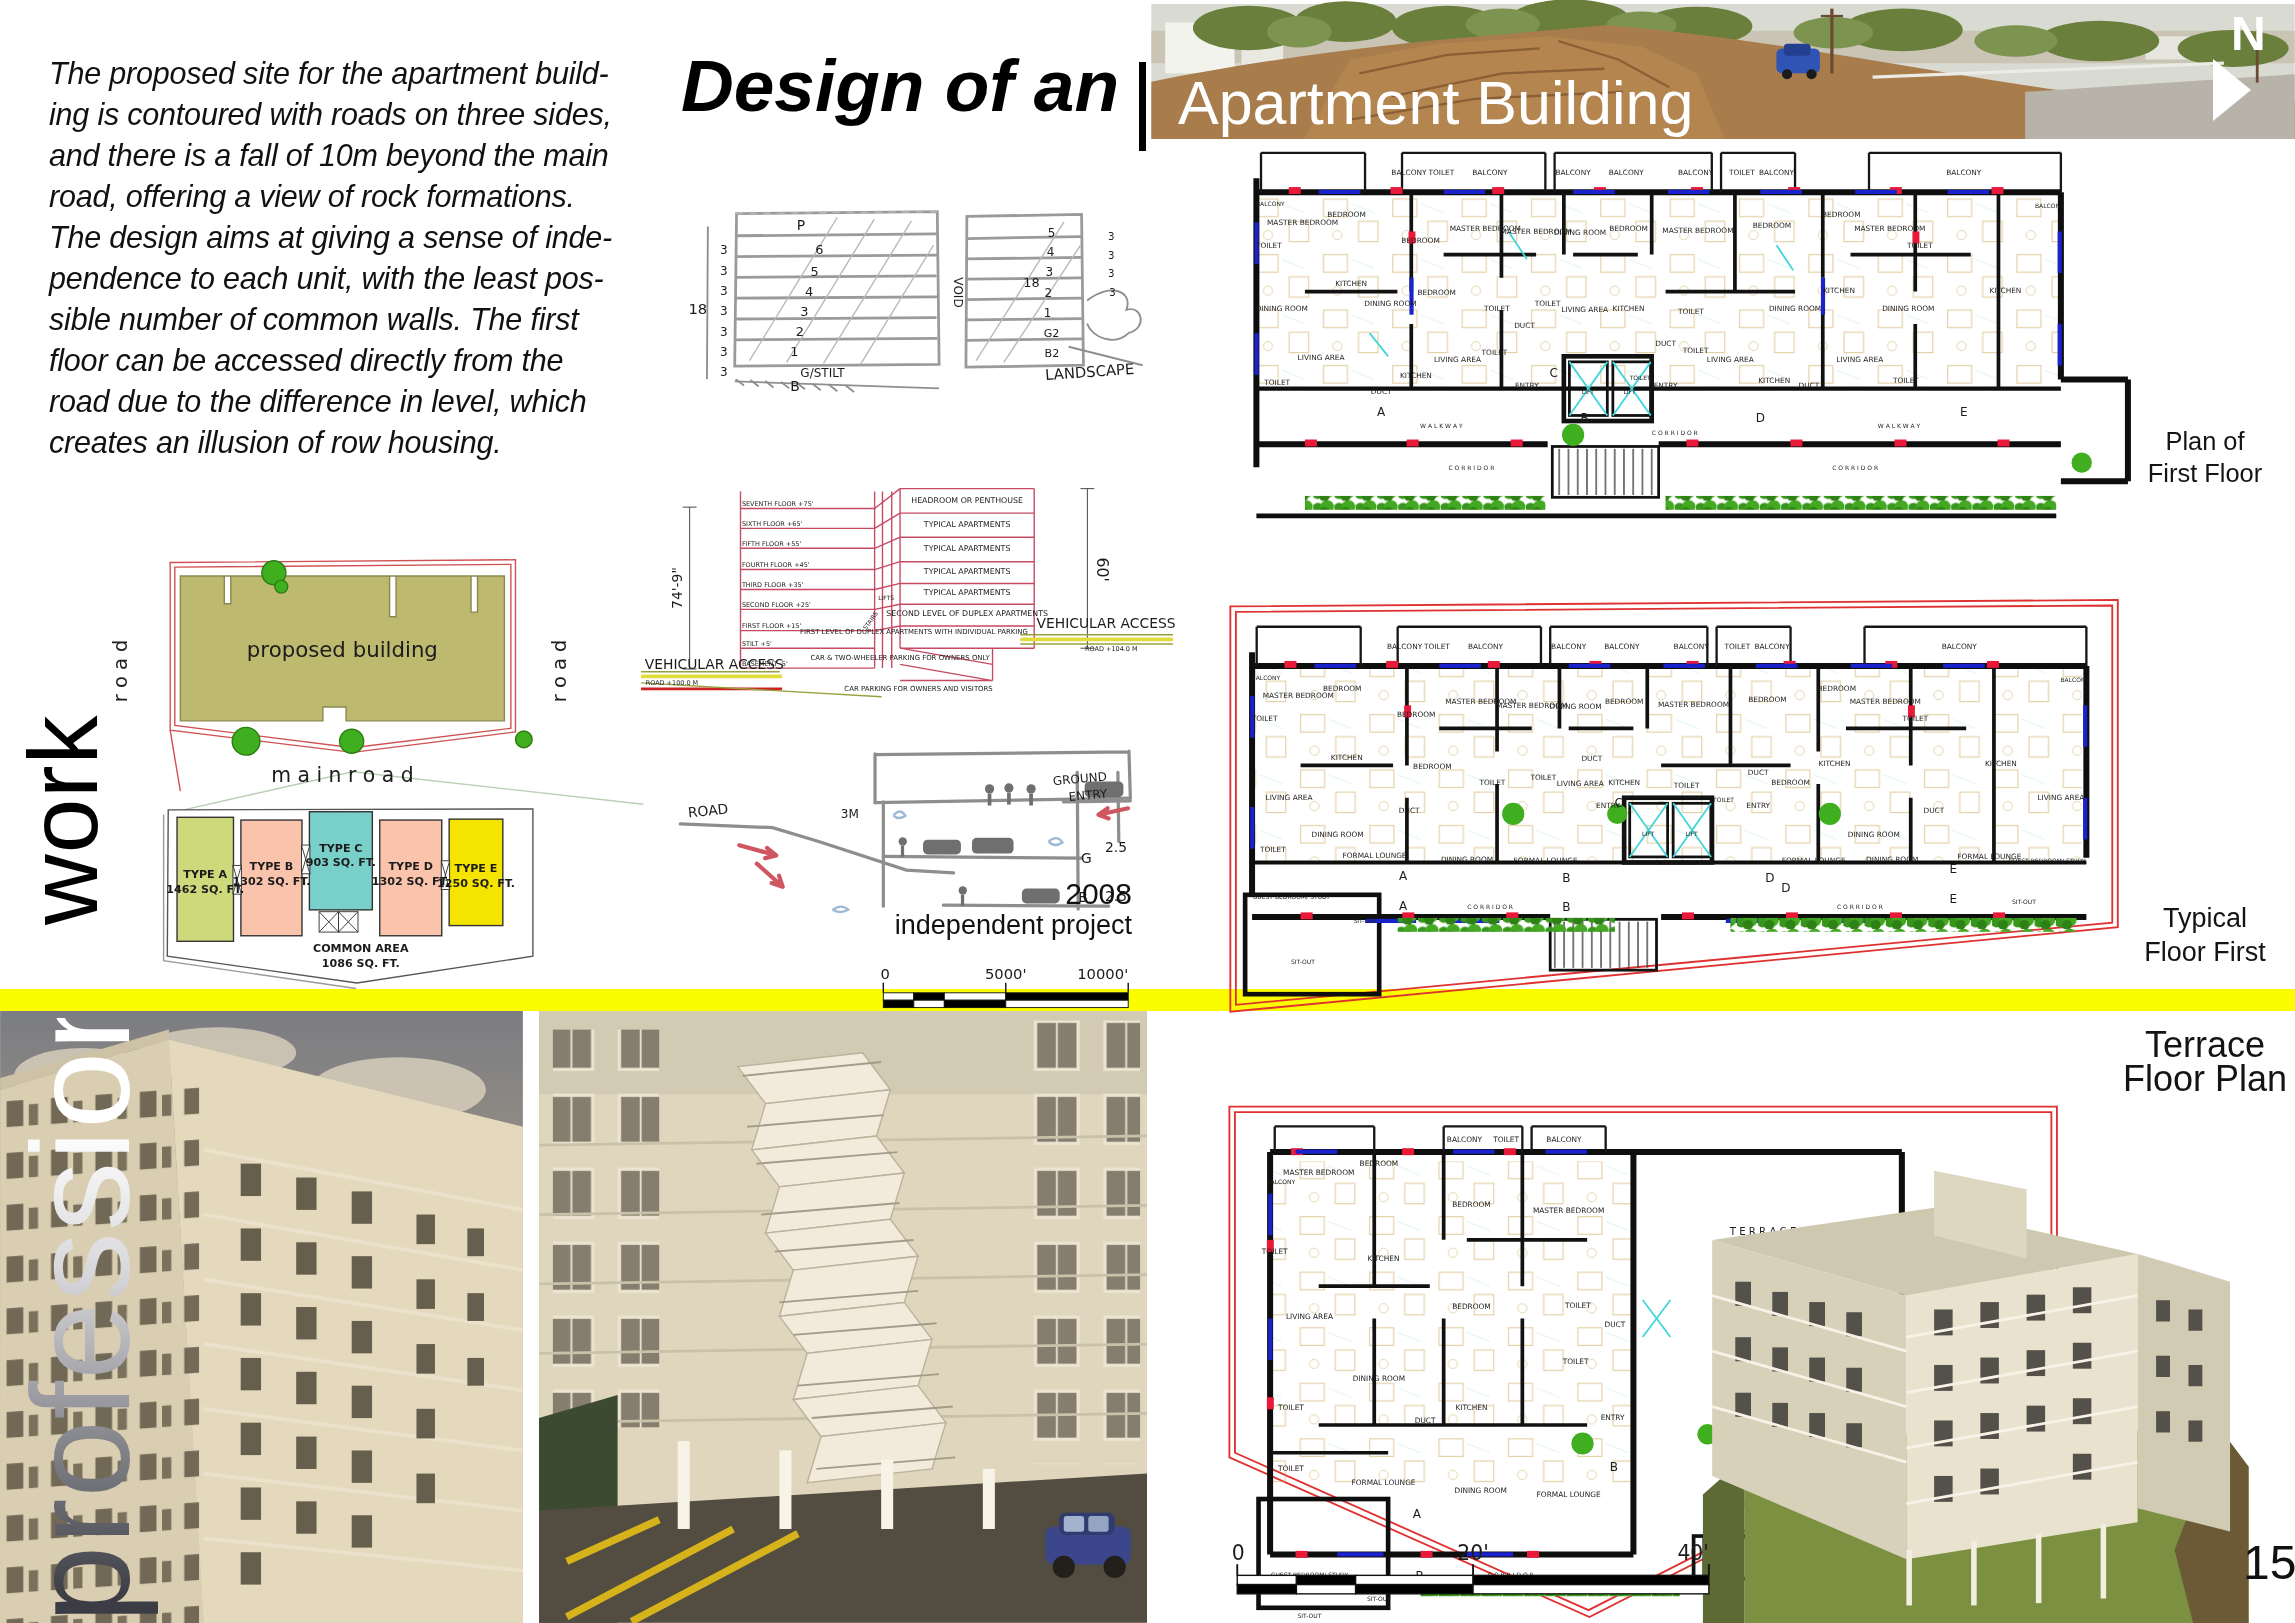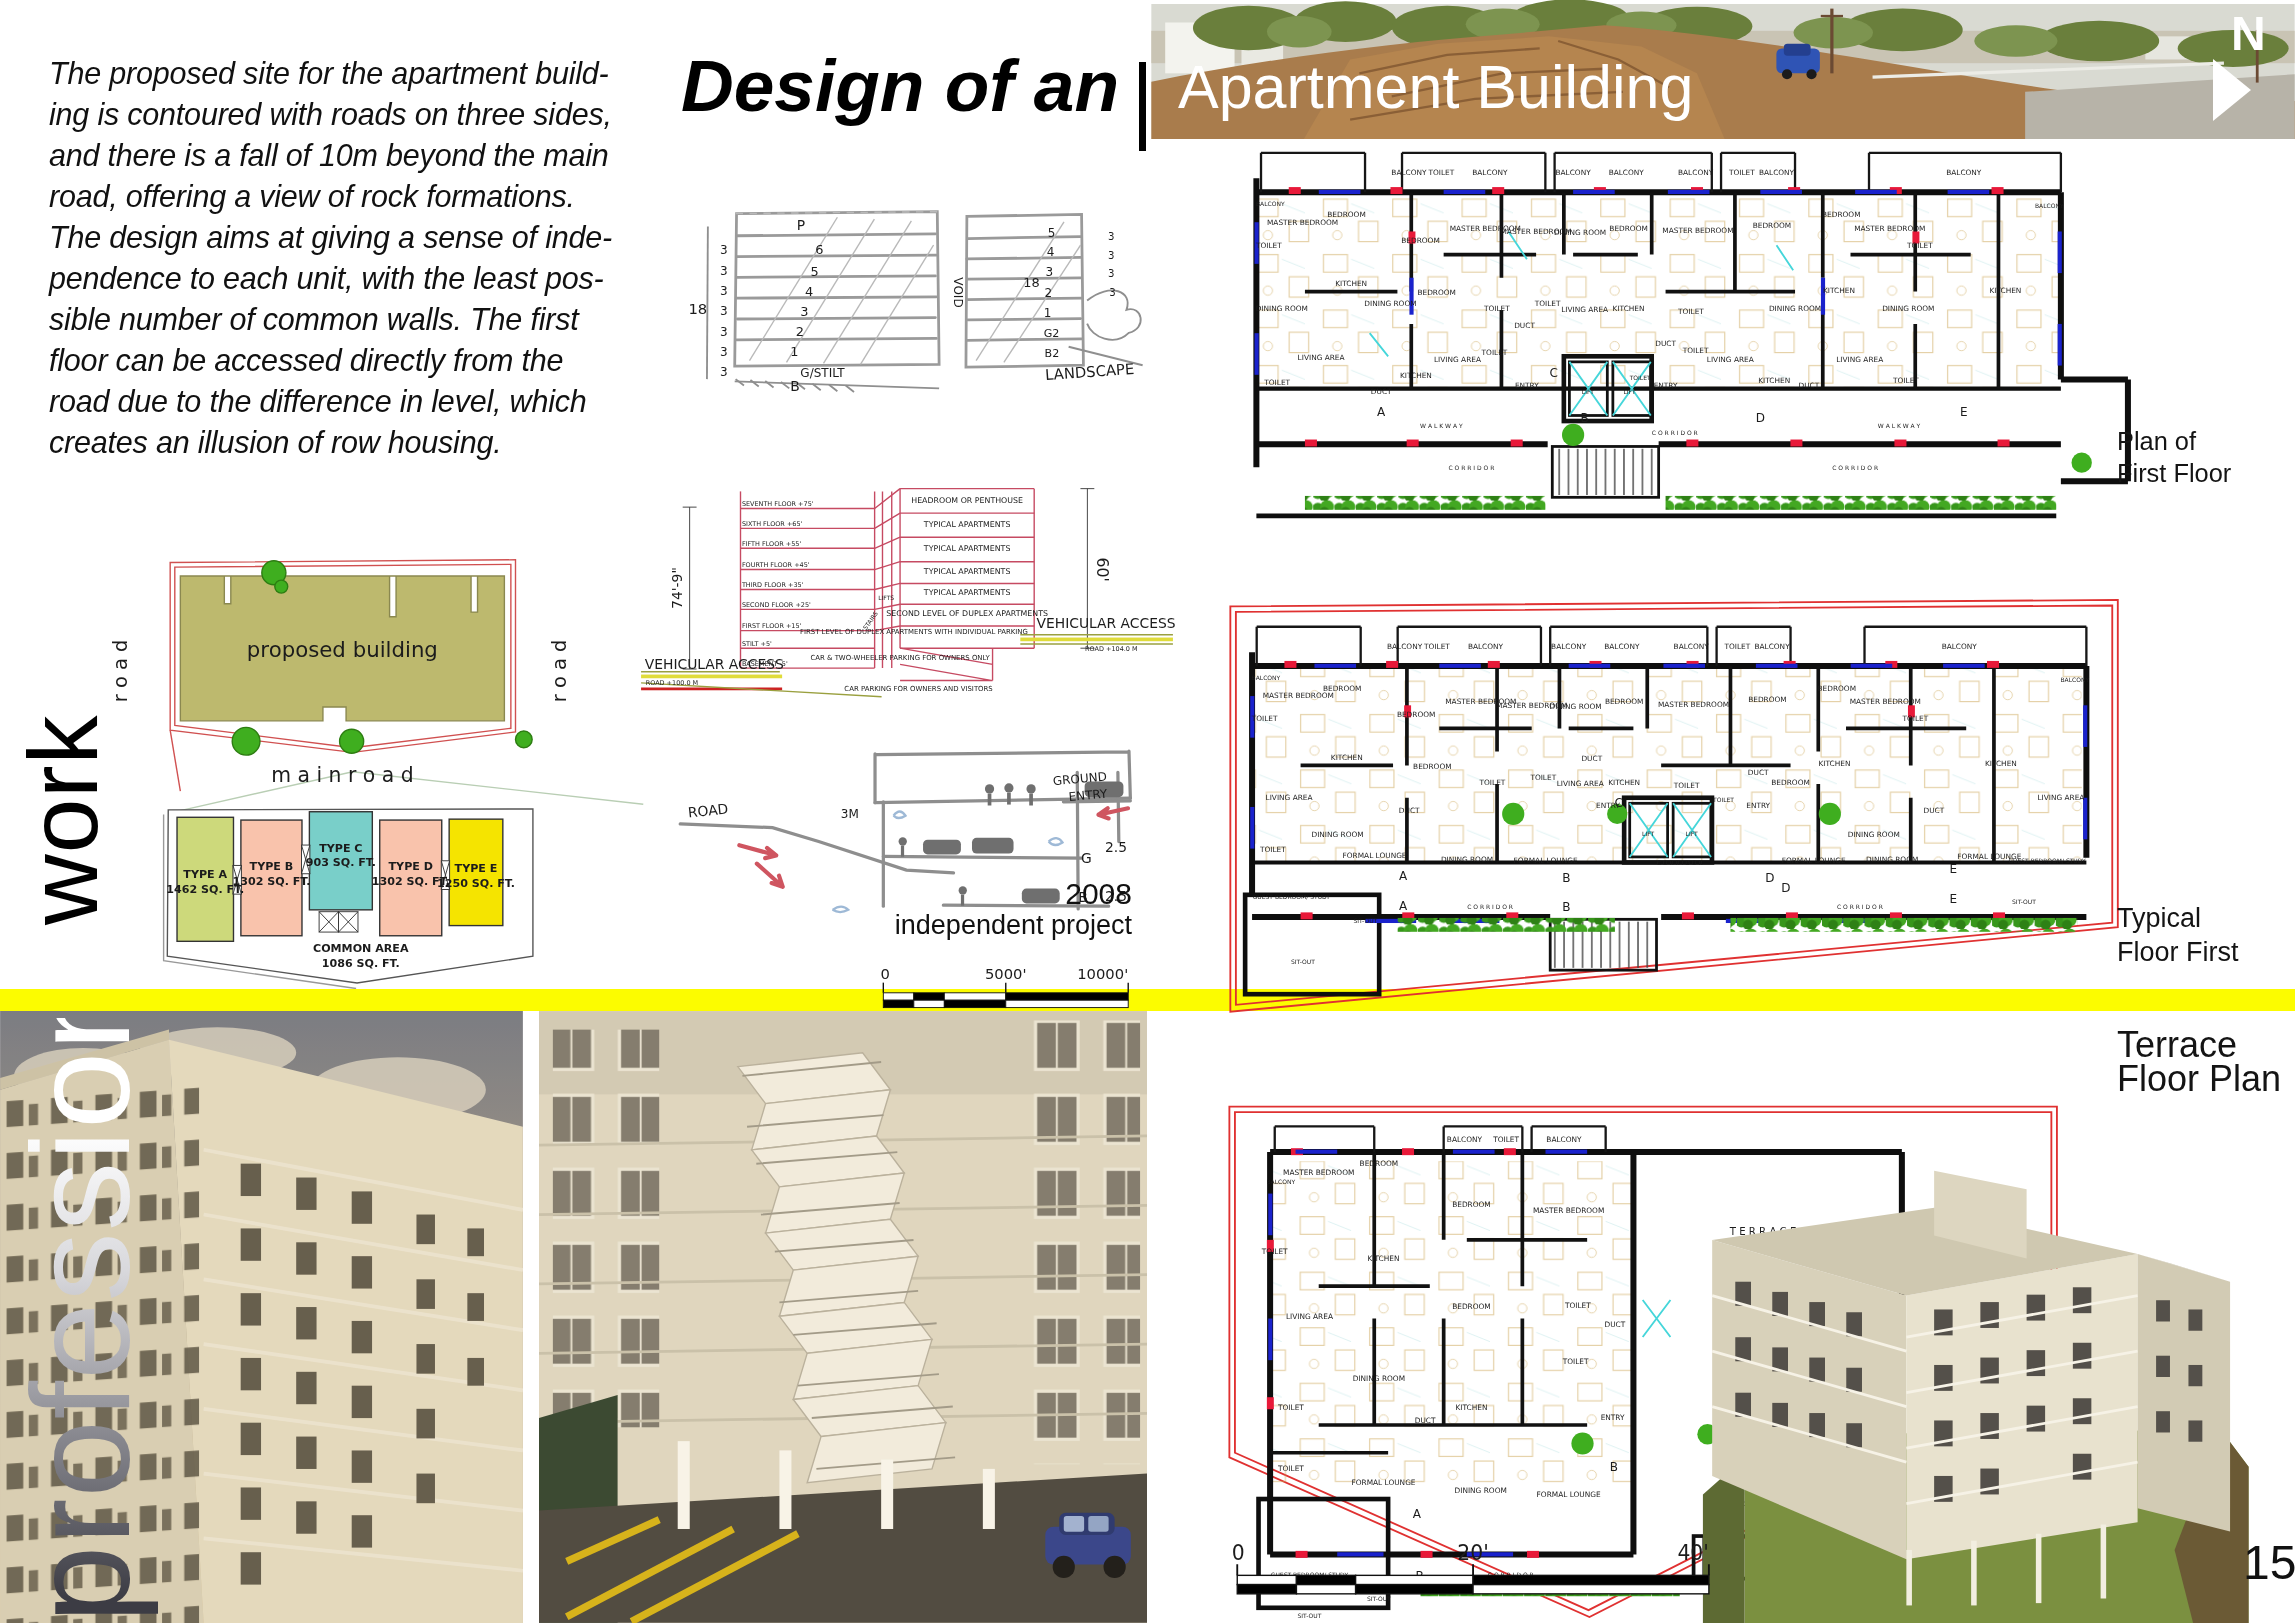--- a/index.html
+++ b/index.html
@@ -6,35 +6,35 @@
   #canvas{position:relative;width:2295px;height:1623px;background:#ffffff;overflow:hidden;
           font-family:"Liberation Sans",sans-serif;padding-left:26px;}
   .abs{position:absolute;}
   .pre{white-space:pre-line;}
   
   #intro{left:49px;top:53px;width:639px;font-size:30.5px;line-height:41px;
          font-style:italic;color:#111;letter-spacing:-0.2px;}
   
   #title-prefix{left:681px;top:44px;font-size:73px;font-style:italic;font-weight:700;color:#000;}
   #title-sep{left:1139px;top:62px;width:6.5px;height:89px;background:#000;}
-  #title-main{left:1178px;top:52px;font-size:61px;font-weight:400;color:#ffffff;z-index:3;}
+  #title-main{left:1178px;top:68px;font-size:61px;font-weight:400;color:#ffffff;z-index:3;}
   #compass-n{left:2231px;top:5.6px;font-size:48px;font-weight:700;color:#fff;z-index:4;}
   #compass-arrow{left:2213px;top:59px;width:0;height:0;z-index:4;
     border-top:31px solid transparent;border-bottom:31px solid transparent;border-left:38px solid #fff;}
   
   #work{left:6.5px;top:684px;height:241px;font-size:98px;font-weight:400;color:#000;
         writing-mode:vertical-rl;transform:rotate(180deg);letter-spacing:0.9px;}
   #professional{left:0.9px;top:1018px;height:605px;font-size:139px;font-weight:400;
         writing-mode:vertical-rl;transform:rotate(180deg);letter-spacing:0.9px;z-index:5;
         background:linear-gradient(0deg,#ffffff 18%,#d8d8dc 42%,#8b8b92 68%,#3c3c44 96%);
         -webkit-background-clip:text;background-clip:text;color:transparent;}
   
   #stripe{left:0;top:989px;width:2295px;height:22px;background:#fcfc00;z-index:1;}
   
-  .caption{width:176px;text-align:left;color:#141414;font-weight:500;z-index:4;}
+  .caption{width:176px;text-align:center;color:#141414;font-weight:500;z-index:4;}
   #cap-first{left:2117px;top:425px;font-size:25.4px;line-height:32px;}
   #cap-typical{left:2117px;top:901px;font-size:27px;line-height:34px;}
   #cap-terrace{left:2117px;top:1028px;font-size:36px;line-height:34px;}
   
   #credit{left:861px;top:877px;width:271px;text-align:right;color:#111;z-index:2;}
   #credit-year{font-size:30px;line-height:33px;}
   #credit-line{font-size:27px;line-height:30.5px;}
   #page-num{left:2243px;top:1535px;font-size:48px;color:#111;z-index:6;}
   svg{position:absolute;overflow:visible;}
   svg text{font-family:"DejaVu Sans",sans-serif;fill:#1c1c1c;}

